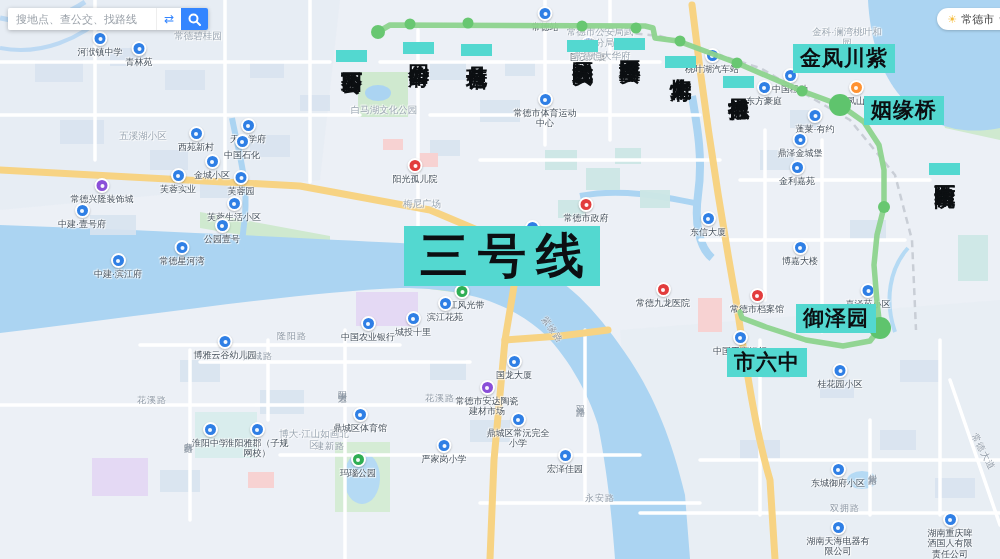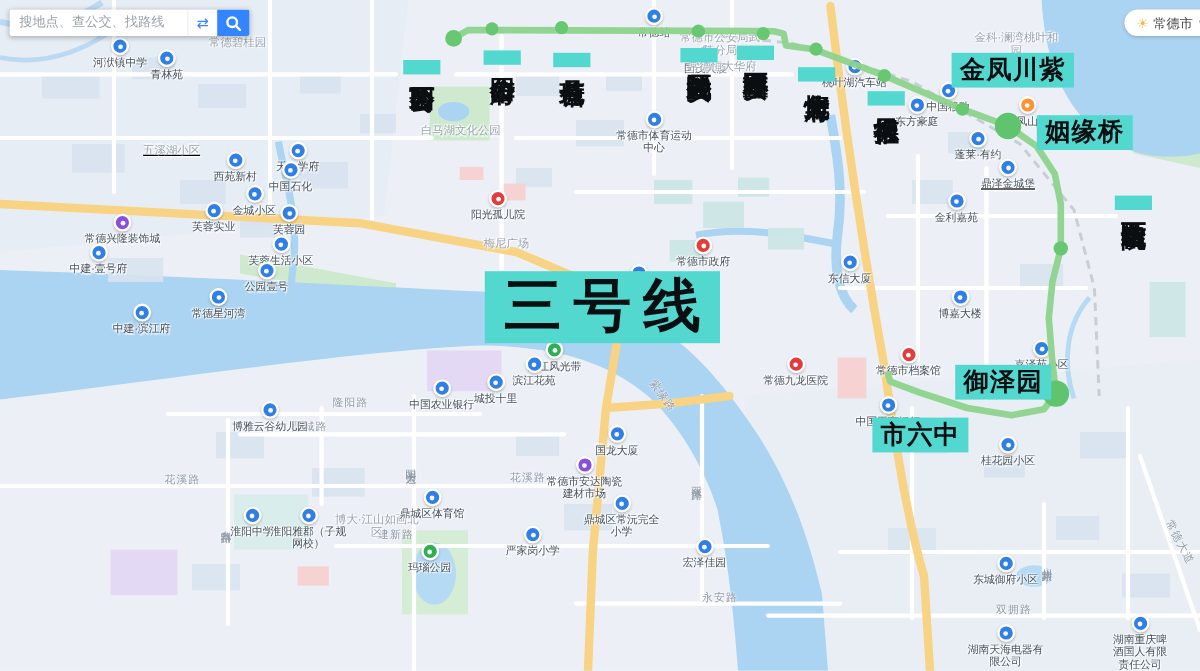--- a/index.html
+++ b/index.html
@@ -179,21 +179,21 @@
         <span class="dot" style="background: rgb(47, 127, 229);"></span>
         <span class="t">河洑镇中学</span>
       </div>
       <div class="poi" style="left: 139px; top: 41px;">
         <span class="dot" style="background: rgb(47, 127, 229);"></span>
         <span class="t">青林苑</span>
       </div>
       <div class="poi area" style="left: 198px; top: 30px;">
         <span class="t">常德碧桂园</span>
       </div>
-      <div class="poi area" style="left: 143px; top: 120px; text-decoration: underline;">
+      <div class="poi area" style="left: 143px; top: 130px;">
         <span class="t">五溪湖小区</span>
       </div>
       <div class="poi" style="left: 196px; top: 126px;">
         <span class="dot" style="background: rgb(47, 127, 229);"></span>
         <span class="t">西苑新村</span>
       </div>
       <div class="poi" style="left: 248px; top: 118px;">
         <span class="dot" style="background: rgb(47, 127, 229);"></span>
         <span class="t">天健学府</span>
       </div>
@@ -293,41 +293,41 @@
         <span class="t">东方豪庭</span>
       </div>
       <div class="poi" style="left: 856px; top: 80px;">
         <span class="dot" style="background: rgb(255, 146, 50);"></span>
         <span class="t">龙凤山庄</span>
       </div>
       <div class="poi" style="left: 815px; top: 108px;">
         <span class="dot" style="background: rgb(47, 127, 229);"></span>
         <span class="t">蓬莱·有约</span>
       </div>
-      <div class="poi" style="left: 840px; top: 132px; text-decoration: underline;">
+      <div class="poi" style="left: 800px; top: 132px;">
         <span class="dot" style="background: rgb(47, 127, 229);"></span>
         <span class="t">鼎泽金城堡</span>
       </div>
       <div class="poi" style="left: 797px; top: 160px;">
         <span class="dot" style="background: rgb(47, 127, 229);"></span>
         <span class="t">金利嘉苑</span>
       </div>
       <div class="poi" style="left: 708px; top: 211px;">
         <span class="dot" style="background: rgb(47, 127, 229);"></span>
         <span class="t">东信大厦</span>
       </div>
       <div class="poi" style="left: 800px; top: 240px;">
         <span class="dot" style="background: rgb(47, 127, 229);"></span>
         <span class="t">博嘉大楼</span>
       </div>
       <div class="poi" style="left: 868px; top: 283px;">
         <span class="dot" style="background: rgb(47, 127, 229);"></span>
         <span class="t">嘉泽苑小区</span>
       </div>
-      <div class="poi" style="left: 663px; top: 296px;">
+      <div class="poi" style="left: 663px; top: 282px;">
         <span class="dot" style="background: rgb(226, 60, 60);"></span>
         <span class="t">常德九龙医院</span>
       </div>
       <div class="poi" style="left: 757px; top: 288px;">
         <span class="dot" style="background: rgb(226, 60, 60);"></span>
         <span class="t">常德市档案馆</span>
       </div>
       <div class="poi" style="left: 740px; top: 330px;">
         <span class="dot" style="background: rgb(47, 127, 229);"></span>
         <span class="t">中国工商银行</span>
@@ -380,21 +380,21 @@
         <span class="t">常德市安达陶瓷建材市场</span>
       </div>
       <div class="poi" style="left: 518px; top: 412px;">
         <span class="dot" style="background: rgb(47, 127, 229);"></span>
         <span class="t">鼎城区常沅完全小学</span>
       </div>
       <div class="poi" style="left: 444px; top: 438px;">
         <span class="dot" style="background: rgb(47, 127, 229);"></span>
         <span class="t">严家岗小学</span>
       </div>
-      <div class="poi" style="left: 587px; top: 448px; justify-content: center;">
+      <div class="poi" style="left: 565px; top: 448px; justify-content: center;">
         <span class="dot" style="background: rgb(47, 127, 229);"></span>
         <span class="t">宏泽佳园</span>
       </div>
       <div class="poi" style="left: 838px; top: 462px;">
         <span class="dot" style="background: rgb(47, 127, 229);"></span>
         <span class="t">东城御府小区</span>
       </div>
       <div class="poi" style="left: 838px; top: 520px;">
         <span class="dot" style="background: rgb(47, 127, 229);"></span>
         <span class="t">湖南天海电器有限公司</span>

